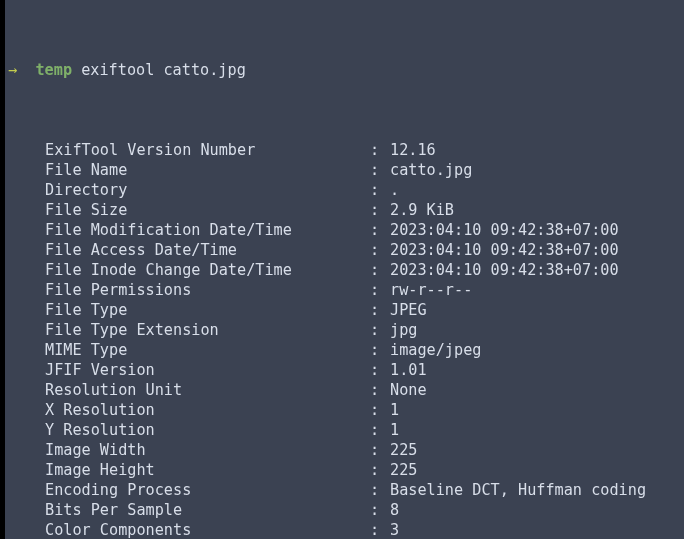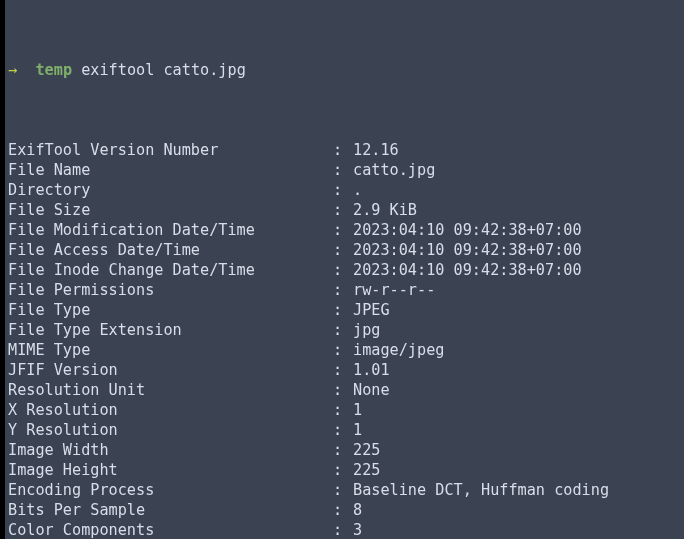--- a/index.html
+++ b/index.html
@@ -68,20 +68,21 @@
     color: #d8dee9;
     margin-top: 47px;
   }
 
   .row {
     display: block;
     height: 20px;
     line-height: 20px;
     position: relative;
     white-space: pre;
+    margin-left: 37px;
   }
   .tag {
     display: inline-block;
     width: 325px;
     white-space: pre;
     overflow: hidden;
     vertical-align: top;
     color: #d8dee9;
   }
   .sep {

